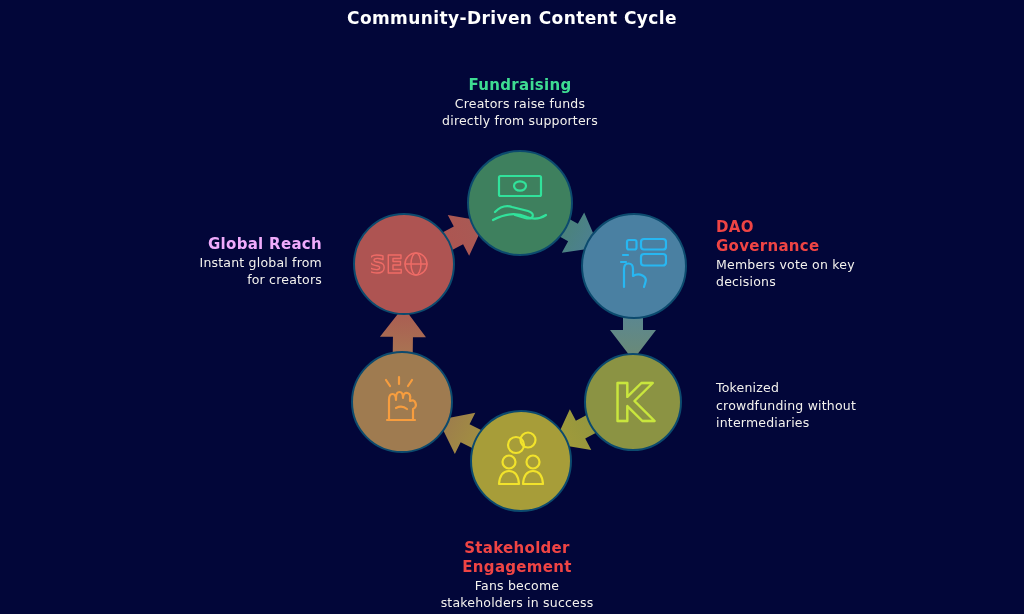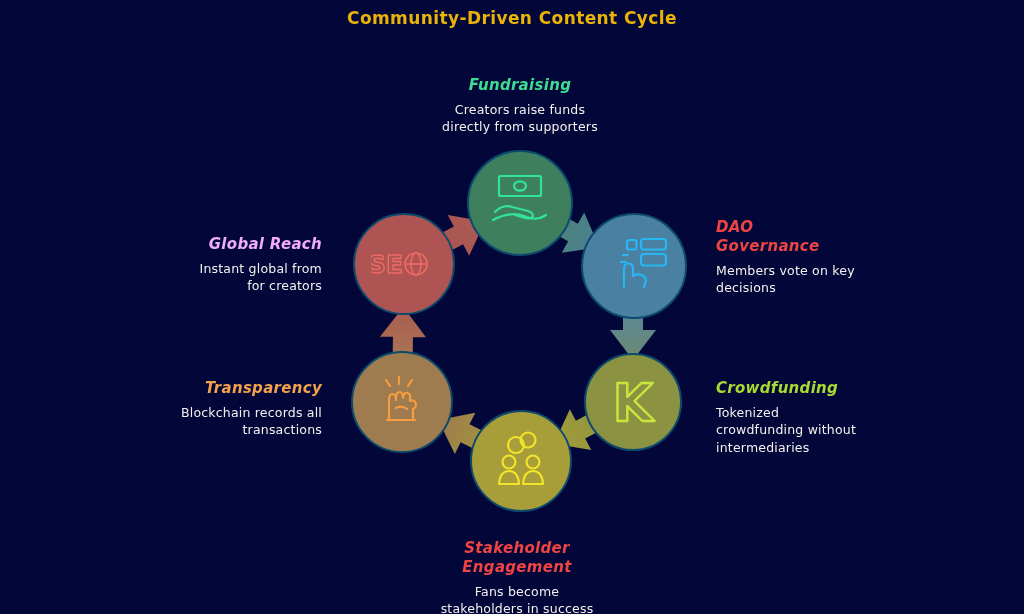--- a/index.html
+++ b/index.html
@@ -4,42 +4,42 @@
 <style>
   html,body { margin:0; padding:0; }
   .canvas {
     position:relative; width:1024px; height:614px;
     background:#020639; overflow:hidden;
     font-family:"DejaVu Sans", sans-serif;
   }
   .title {
     position:absolute; top:8px; left:0; width:1024px;
     text-align:center; font-size:17px; font-weight:bold;
-    color:#eab308; letter-spacing:0.4px; z-index:4;
+    color:#ffffff; letter-spacing:0.4px; z-index:4;
   }
   .arrows { position:absolute; left:0; top:0; z-index:1; }
   .node {
     position:absolute; border-radius:50%;
     border:2px solid #0c4a6e; box-sizing:border-box;
     display:flex; align-items:center; justify-content:center;
     z-index:2;
   }
   #node-fundraising   { left:467px; top:150px; width:106px; height:106px; background:#3e805e; }
   #node-dao           { left:581px; top:213px; width:106px; height:106px; background:#4a80a2; }
   #node-crowdfunding  { left:584px; top:353px; width:98px;  height:98px;  background:#8b9343; }
   #node-stakeholder   { left:470px; top:410px; width:102px; height:102px; background:#a79d39; }
   #node-transparency  { left:351px; top:351px; width:102px; height:102px; background:#9f7b50; }
   #node-globalreach   { left:353px; top:213px; width:102px; height:102px; background:#ae5452; }
   .label-block { position:absolute; z-index:3; }
   .heading {
     font-size:15px; font-weight:bold; line-height:1.25;
-    white-space:pre-line; letter-spacing:0.3px;font-style:italic;
+    white-space:pre-line; letter-spacing:0.3px;
   }
   .desc {
-    margin-top:6px; font-size:12.5px; color:#f4f2ee;
+    font-size:12.5px; color:#f4f2ee;
     line-height:1.4; white-space:pre-line; letter-spacing:0.2px;
   }
   #lbl-fundraising  { left:370px; top:76px;  width:300px; text-align:center; }
   #lbl-dao          { left:716px; top:218px; width:215px; text-align:left; }
   #lbl-crowdfunding { left:716px; top:379px; width:220px; text-align:left; }
   #lbl-stakeholder  { left:367px; top:539px; width:300px; text-align:center; }
   #lbl-transparency { left:112px; top:379px; width:210px; text-align:right; }
   #lbl-globalreach  { left:112px; top:235px; width:210px; text-align:right; }
   .h-fund   { color:#3edc92; }
   .h-dao    { color:#ef4444; }
@@ -154,38 +154,32 @@
   </div>
 
   <div class="label-block" id="lbl-dao">
     <div class="heading h-dao">DAO
 Governance</div>
     <div class="desc">Members vote on key
 decisions</div>
   </div>
 
   <div class="label-block" id="lbl-crowdfunding">
-    <div class="heading h-crowd">Crowdfunding</div>
     <div class="desc">Tokenized
 crowdfunding without
 intermediaries</div>
   </div>
 
   <div class="label-block" id="lbl-stakeholder">
     <div class="heading h-stake">Stakeholder
 Engagement</div>
     <div class="desc">Fans become
 stakeholders in success</div>
   </div>
 
-  <div class="label-block" id="lbl-transparency">
-    <div class="heading h-trans">Transparency</div>
-    <div class="desc">Blockchain records all
-transactions</div>
-  </div>
 
   <div class="label-block" id="lbl-globalreach">
     <div class="heading h-global">Global Reach</div>
     <div class="desc">Instant global from
 for creators</div>
   </div>
 
 </div>
 
 </body></html>

